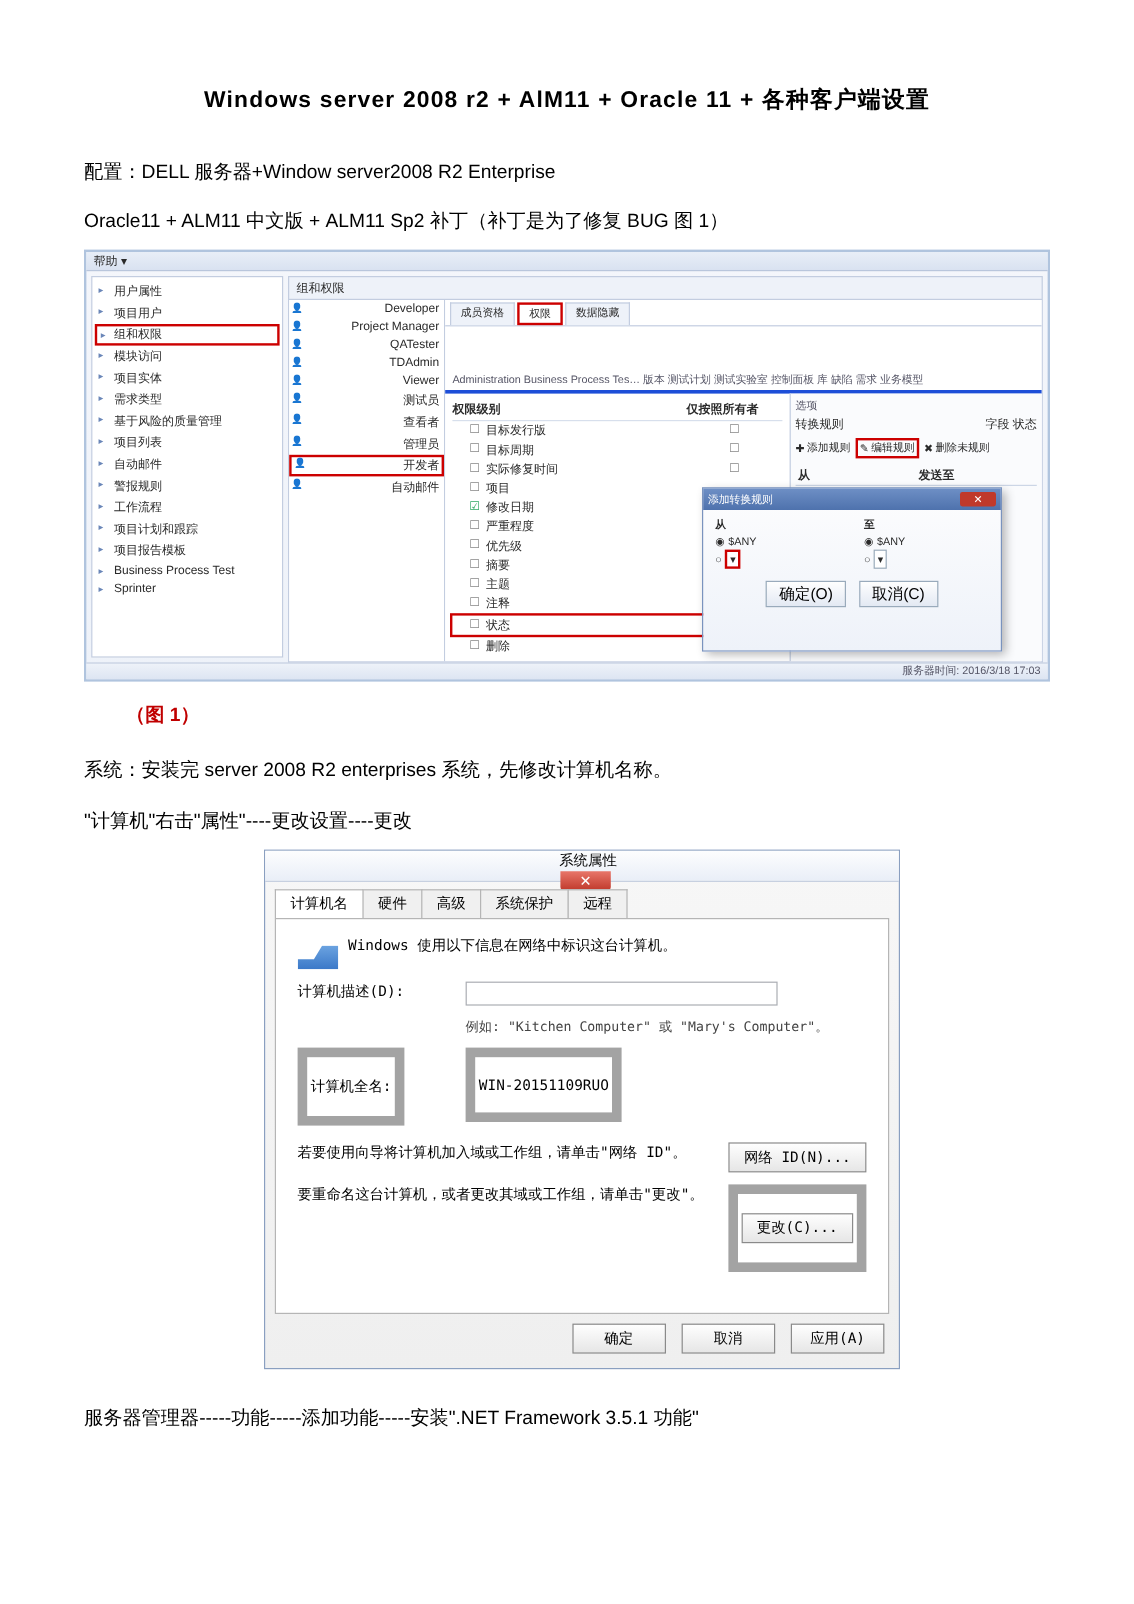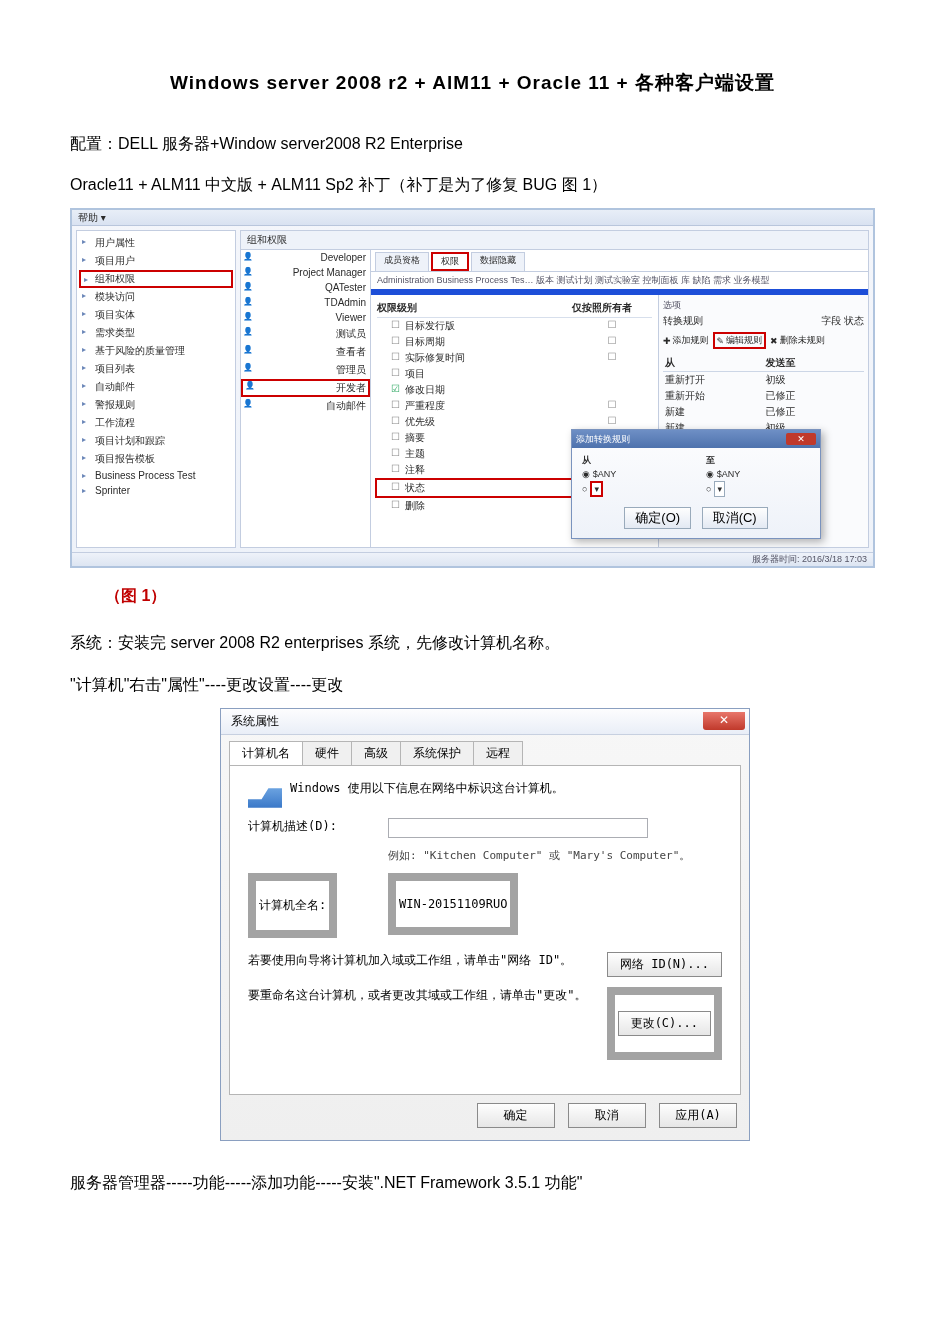--- a/index.html
+++ b/index.html
@@ -57,21 +57,21 @@
   .shot1 .split { flex:1; display:flex; border:1px solid #c3cde0; border-top:none;}
   .shot1 .roles { width:130px; border-right:1px solid #c3cde0; background:#fff;}
   .shot1 .roles .r{ padding:2px 4px 2px 14px; position:relative;text-align:right;}
   .shot1 .roles .r:before{content:"👤"; position:absolute; left:2px; font-size:8px;}
   .shot1 .roles .r.sel{ border:2px solid #c00; padding:0 2px 0 12px;}
   .shot1 .perm { flex:1; background:#fff; display:flex; flex-direction:column; position:relative;}
   .shot1 .tabs { display:flex; border-bottom:1px solid #c3cde0; padding:2px 4px 0; gap:2px;}
   .shot1 .tab { border:1px solid #c3cde0; border-bottom:none; padding:1px 8px; background:#eef2f9; font-size:9px;}
   .shot1 .tab.active{ background:#fff;}
   .shot1 .tab.hl{ border:2px solid #c00;}
-  .shot1 .crumb { padding:2px 6px; border-bottom:6px solid #1d4ed8; font-size:9px; color:#556;}
+  .shot1 .crumb { padding:2px 6px; border-bottom:3px solid #1d4ed8; font-size:9px; color:#556;margin-top:36px;}
   .shot1 .gridwrap{ flex:1; display:flex;}
   .shot1 .grid { flex:1; padding:4px 6px;}
   .shot1 .grid-hdr{ display:flex; font-weight:bold; border-bottom:1px solid #d7dfec; padding:2px 0;}
   .shot1 .grid-hdr div:first-child{ flex:1;}
   .shot1 .grid-hdr div:last-child{ width:80px; text-align:left;font-family:Liberation Serif, serif;}
   .shot1 .grow{ display:flex; padding:1px 0;}
   .shot1 .grow .lbl{ flex:1; padding-left:28px; position:relative;}
   .shot1 .grow .lbl:before{content:"☐"; position:absolute; left:14px; color:#888;}
   .shot1 .grow.chk .lbl:before{content:"☑"; color:#3a6;}
   .shot1 .grow .own{ width:80px; text-align:center; color:#888;}
@@ -81,21 +81,21 @@
   .shot1 .rp-sec{ margin-bottom:4px;}
   .shot1 .rp-title{ font-size:9px; color:#556; margin-bottom:2px;}
   .shot1 .rp-btns{ display:flex; gap:4px; align-items:center; font-size:9px;}
   .shot1 .rp-btns .b{ display:flex; align-items:center; gap:2px;}
   .shot1 .rp-btns .b.hl{ border:2px solid #c00; padding:0 2px;}
   .shot1 .rp-table{ margin-top:6px;}
   .shot1 .rp-table .h{ display:flex; font-weight:bold; border-bottom:1px solid #ccd6e6;}
   .shot1 .rp-table .h div,.shot1 .rp-table .row div{ flex:1; padding:1px 2px;}
   .shot1 .rp-table .row{ display:flex;}
   .shot1 .dialog{
-    position:absolute; left:200px; bottom:8px; width:250px; height:110px;
+    position:absolute; left:214px; bottom:8px; width:250px; height:137px;
     background:linear-gradient(#fdfdfe,#eef2f9); border:1px solid #7a93be; box-shadow:3px 3px 8px rgba(0,0,0,.3);
   }
   .shot1 .dialog .titlebar{ height:18px; background:linear-gradient(#6e8fc5,#4e72ad); color:#fff; display:flex; justify-content:space-between; align-items:center; padding:0 4px; font-size:9px;}
   .shot1 .dialog .titlebar .x{ background:#c0392b; color:#fff; width:30px; height:12px; text-align:center; border-radius:2px; font-size:9px; line-height:12px;}
   .shot1 .dialog .dbody{ padding:6px 10px; font-size:9px;}
   .shot1 .dialog .cols{ display:flex; gap:20px;}
   .shot1 .dialog .col{ flex:1;}
   .shot1 .dialog .col .lab{ font-weight:bold; margin-bottom:2px;}
   .shot1 .dialog .radio{ display:flex; align-items:center; gap:3px; margin:2px 0;}
   .shot1 .dialog .combo{ border:2px solid #c00; height:16px; display:flex; align-items:center; justify-content:flex-end; padding:0 2px; background:#fff;}
@@ -105,21 +105,21 @@
   .shot1 .status{ position:absolute; bottom:0; left:0; right:0; height:14px; background:linear-gradient(#eef2f9,#dde5f2); border-top:1px solid #c3cde0; text-align:right; padding:0 6px; font-size:9px; color:#556;}
 
   
   .shot2 {
     width: 530px; margin: 6px auto 0 150px;
     border:1px solid #8a9fc0;
     background:linear-gradient(#f7f7f7,#efefef);
     font-family: "SimSun", monospace;
     font-size:12px;
   }
-  .shot2 .tb { height:26px; background:linear-gradient(#fdfdfe,#e9eef7); display:flex; justify-content:space-between; align-items:center; padding:0 0 0 10px; border-bottom:1px solid #c7d0e0;}
+  .shot2 .tb { height:26px; background:linear-gradient(#fdfdfe,#e9eef7); display:flex; justify-content:space-between; align-items:center; padding:0 0 0 10px; border-bottom:1px solid #c7d0e0;flex-direction:column;}
   .shot2 .tb .x{ width:42px; height:18px; background:linear-gradient(#e8766a,#c0392b); color:#fff; text-align:center; border-radius:0 0 3px 3px; margin-right:4px; line-height:16px; font-family:Arial;}
   .shot2 .tabs2 { display:flex; padding:6px 8px 0; gap:0;}
   .shot2 .tab2 { border:1px solid #b5b5b5; border-bottom:none; padding:3px 12px; background:#f0f0f0; font-size:12px; margin-right:-1px;}
   .shot2 .tab2.active{ background:#fff; position:relative; z-index:2;}
   .shot2 .page { border:1px solid #b5b5b5; margin:0 8px 8px; background:#fff; padding:14px 18px 18px; min-height:330px; position:relative;}
   .shot2 .row2 { display:flex; align-items:flex-start; margin-bottom:10px;}
   .shot2 .icon2 { width:34px; height:28px; margin-right:8px; background:linear-gradient(#7fb4ea,#3a78c8); clip-path: polygon(0 70%, 40% 70%, 60% 30%, 100% 30%, 100% 100%, 0 100%);}
   .shot2 .lbl2 { width:140px;}
   .shot2 .val2 { flex:1;}
   .shot2 .inp2 { border:1px solid #abadb3; height:20px; width:260px; background:#fff;}

